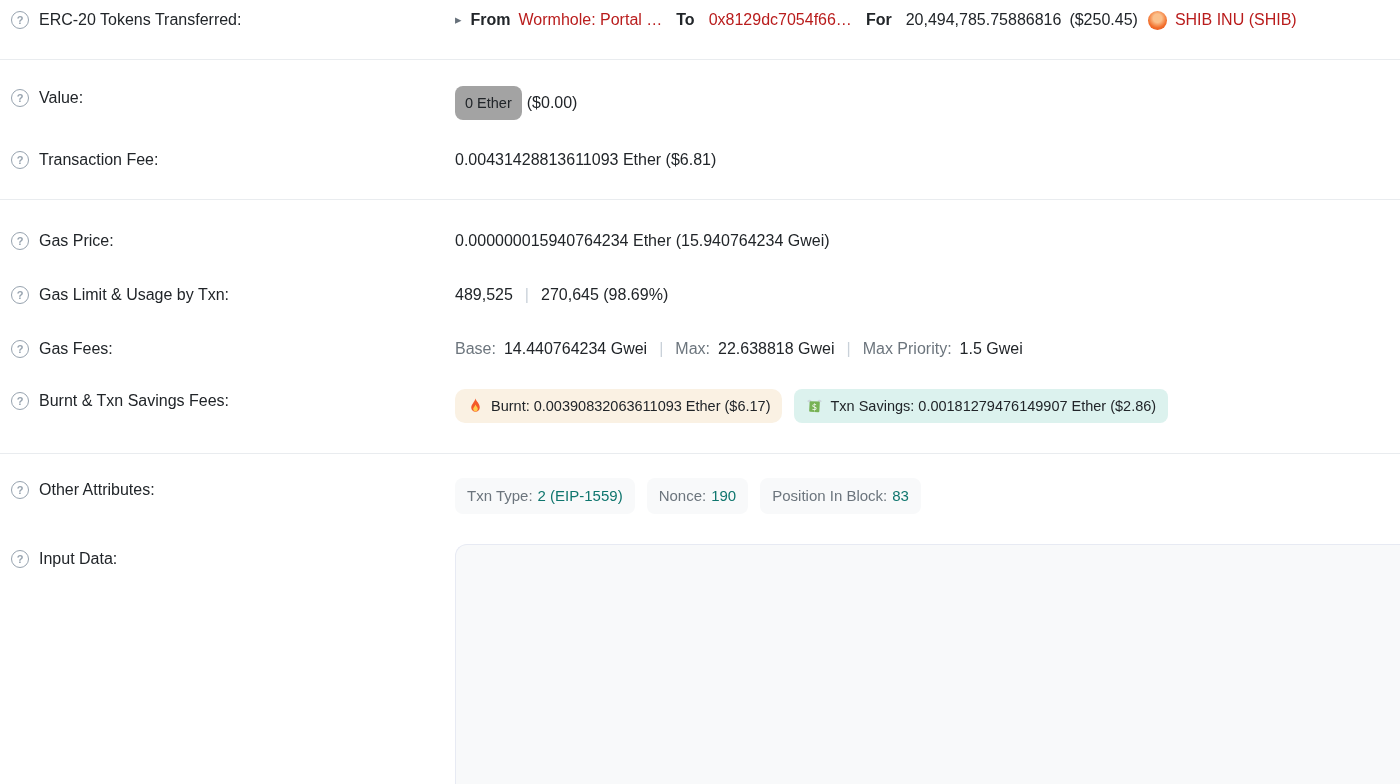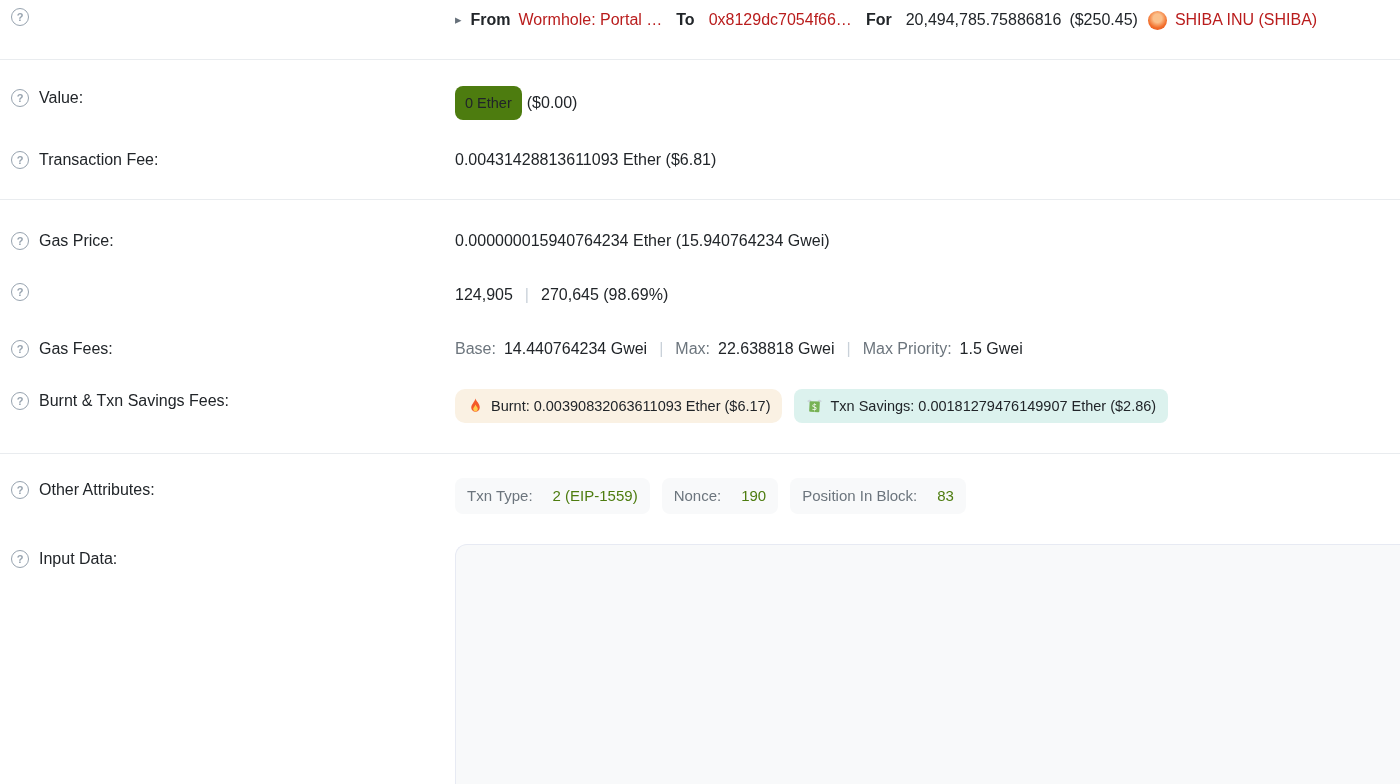--- a/index.html
+++ b/index.html
@@ -40,31 +40,31 @@
   .r-burnt    { padding-top:28px; height:62px; }
   .sp-30 { height:30px; }
   .r-attrs    { padding-top:24px; height:60px; }
   .r-input    { padding-top:30px; }
 
   .caret { color:#66707a; font-size:13px; margin-right:9px; line-height:24px; cursor:pointer; }
   .gap8 { margin-right:8px; }
   .gap14 { margin-right:14px; }
 
   .badge-gray {
-    background:#4d7c0f; border-radius:8px;
+    background:#a3a3a3; border-radius:8px;
     padding:5px 10px; font-size:14.5px; line-height:24px; color:#212529;
     display:inline-flex; align-items:center;
   }
   .badge-attr {
     background:#f8f9fa; border-radius:8px;
     padding:6px 12px; font-size:15px; line-height:24px;
     display:inline-flex; align-items:center; gap:5px; margin-right:12px;
   }
   .badge-attr .k { color:#6c757d;text-align:right; }
-  .badge-attr .v { color:#4d7c0f;margin-left:15px; }
+  .badge-attr .v { color:#0f766e; }
   .badge-burnt {
     background:#faf1e3; border-radius:10px;
     padding:5px 12px; font-size:14.5px; line-height:24px; color:#212529;
     display:inline-flex; align-items:center; gap:7px; margin-right:12px; white-space:nowrap;
   }
   .badge-savings {
     background:#dcf2ee; border-radius:8px;
     padding:5px 12px; font-size:14.5px; line-height:24px; color:#212529;
     display:inline-flex; align-items:center; gap:7px; white-space:nowrap;
   }
@@ -86,32 +86,33 @@
   .input-label-col { align-items:flex-start; }
   .input-label-col .lbl-wrap { display:flex; align-items:center; gap:10px; margin-top:3px; }
   svg.emoji { width:17px; height:17px; flex:0 0 17px; }
 </style>
 </head>
 <body>
 
 <div class="row r-erc20">
   <div class="label-col">
     <span class="help">?</span>
+    <span>ERC-20 Tokens Transferred:</span>
   </div>
   <div class="value-col">
     <span class="caret">▸</span>
     <span class="bold gap8">From</span>
     <span class="link gap14">Wormhole: Portal …</span>
     <span class="bold gap14">To</span>
     <span class="link gap14">0x8129dc7054f66…</span>
     <span class="bold gap14">For</span>
     <span class="gap8">20,494,785.75886816</span>
     <span>($250.45)</span>
     <span class="token-icon"></span>
-    <span class="link">SHIBA INU (SHIBA)</span>
+    <span class="link">SHIB INU (SHIB)</span>
   </div>
 </div>
 <div class="divider"></div>
 
 <div class="row r-value">
   <div class="label-col">
     <span class="help">?</span>
     <span>Value:</span>
   </div>
   <div class="value-col">
@@ -138,23 +139,24 @@
     <span>Gas Price:</span>
   </div>
   <div class="value-col">
     <span>0.000000015940764234 Ether (15.940764234 Gwei)</span>
   </div>
 </div>
 
 <div class="row r-gaslimit">
   <div class="label-col">
     <span class="help">?</span>
-  </div>
-  <div class="value-col">
-    <span>124,905</span>
+    <span>Gas Limit &amp; Usage by Txn:</span>
+  </div>
+  <div class="value-col">
+    <span>489,525</span>
     <span class="sep">|</span>
     <span>270,645 (98.69%)</span>
   </div>
 </div>
 
 <div class="row r-gasfees">
   <div class="label-col">
     <span class="help">?</span>
     <span>Gas Fees:</span>
   </div>

